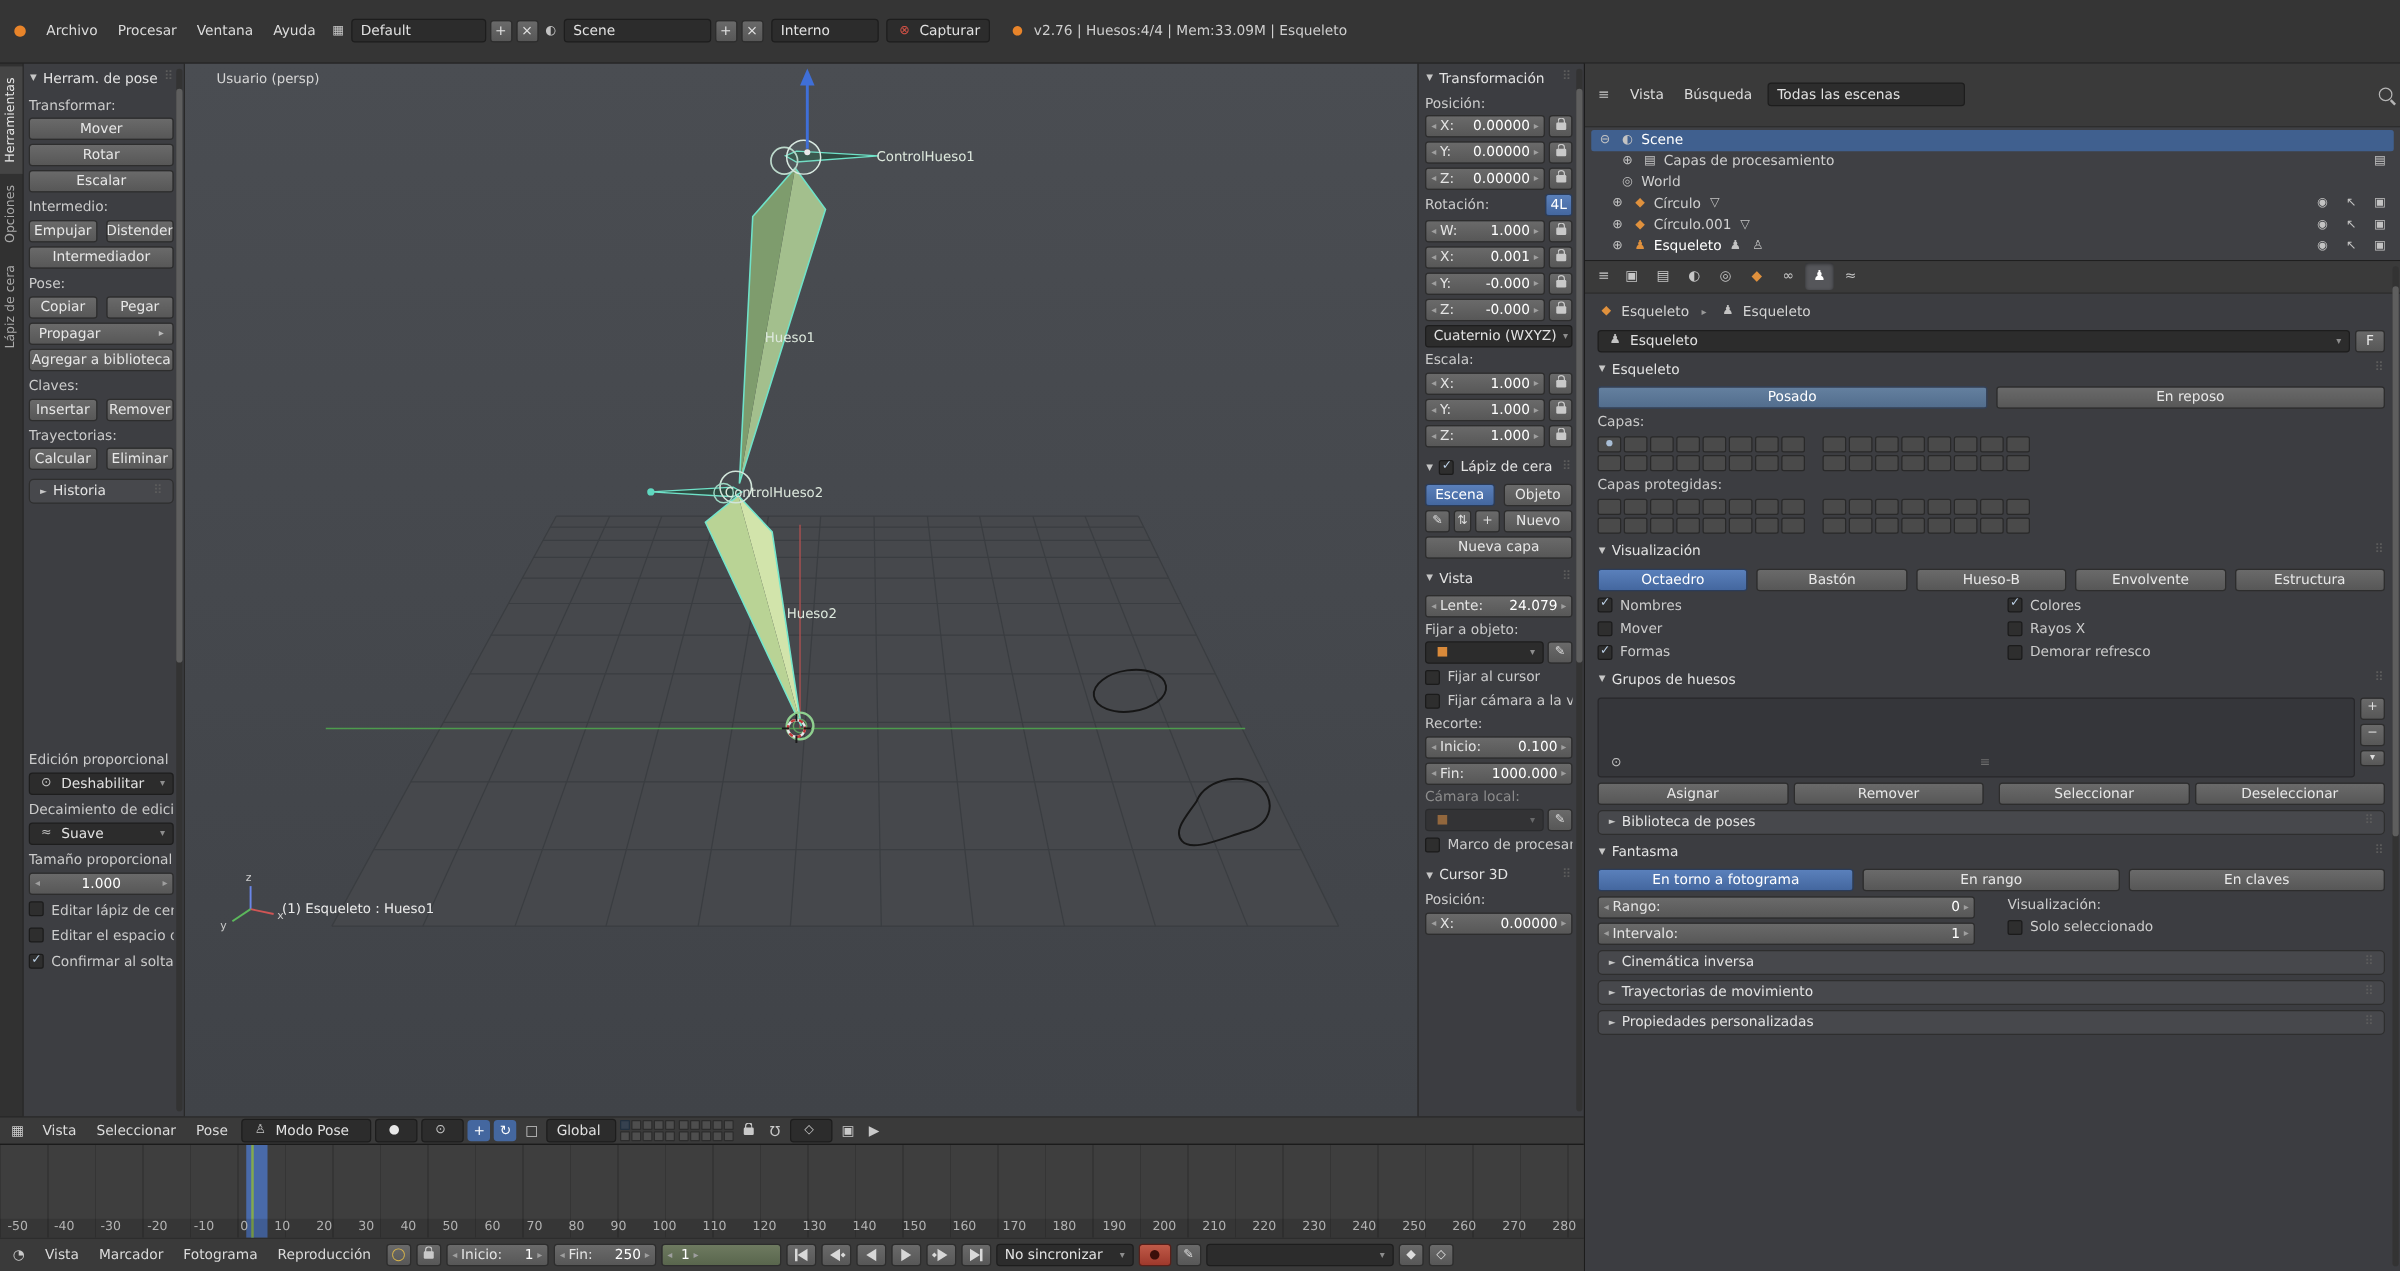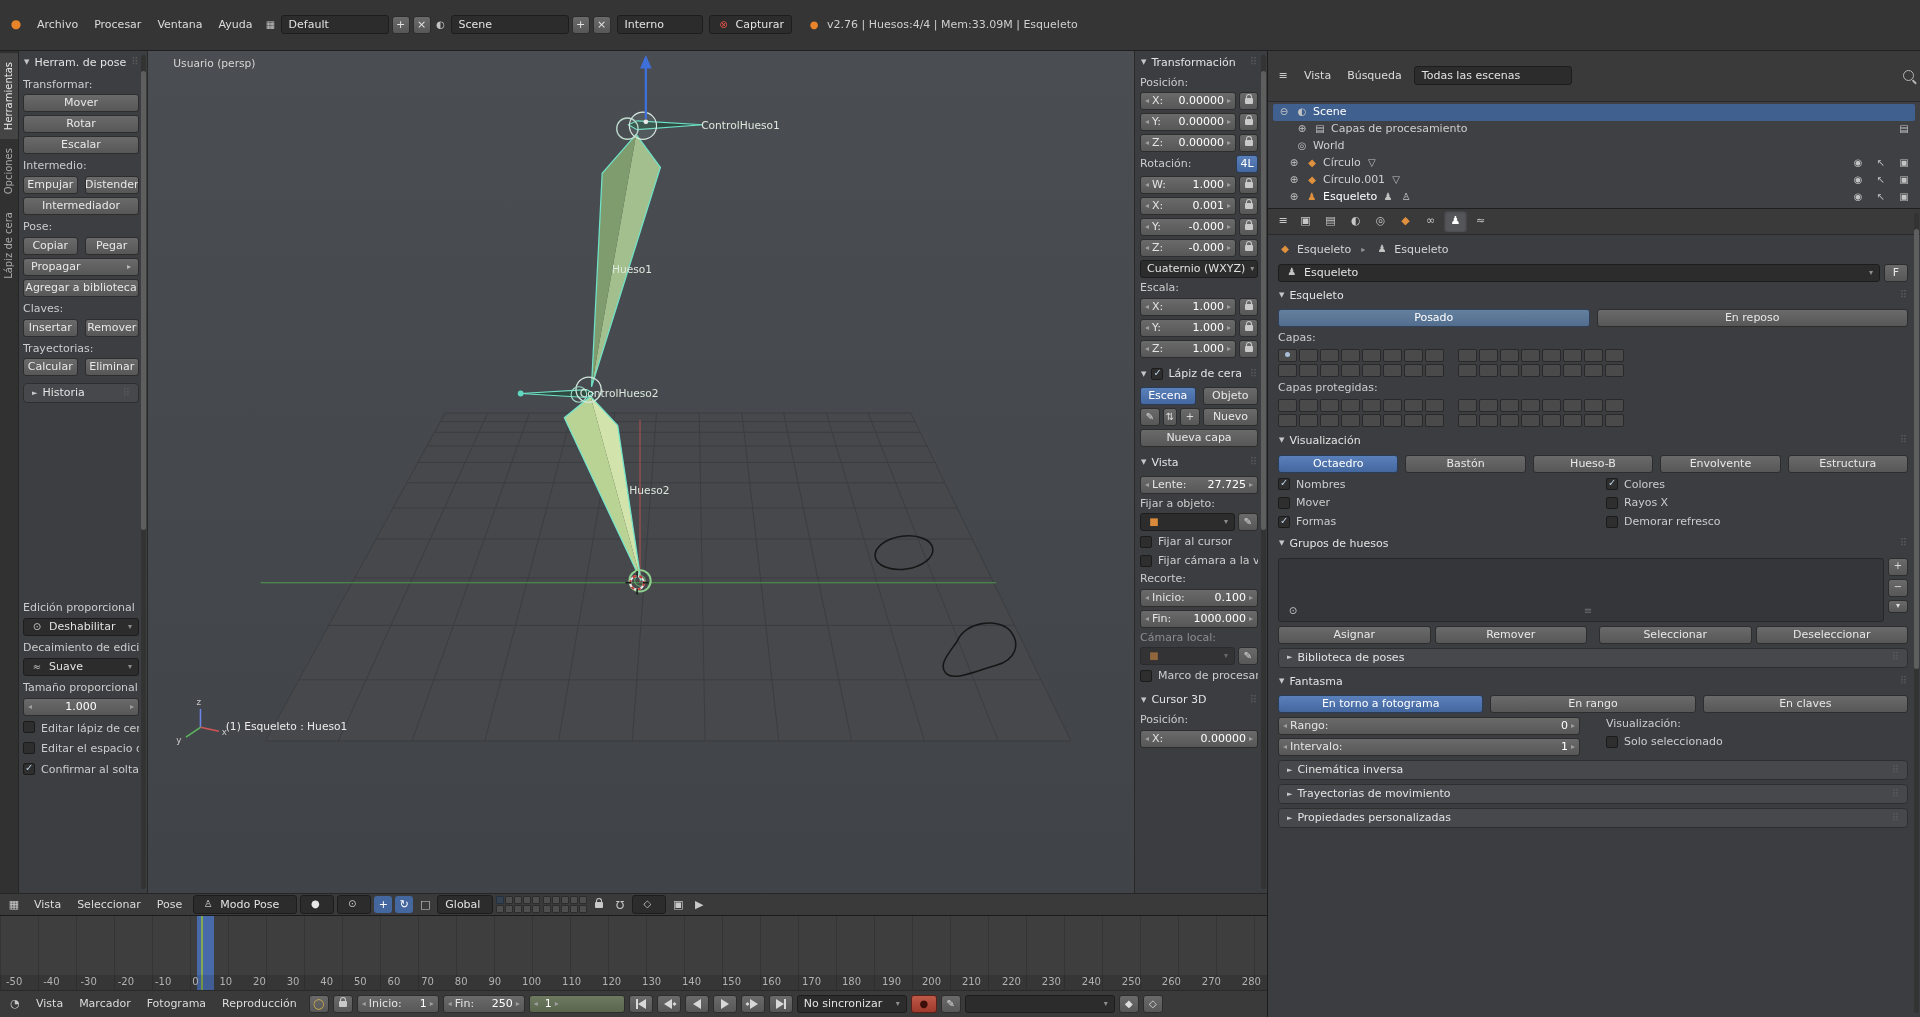--- a/index.html
+++ b/index.html
@@ -469,21 +469,21 @@
               <div class="iconbtn">+</div>
               <div class="btn" style="flex:1">Nuevo</div>
             </div>
             <div class="btn">Nueva capa</div>
 
             <div class="phead" style="margin-top:3px">
                 <span>Vista</span>
               </div>
             <div class="f">
                 <span class="k">Lente:</span>
-                <span class="v">27.725</span>
+                <span class="v">24.079</span>
               </div>
             <span class="lbl">Fijar a objeto:</span>
             <div class="nrow">
               <div class="mfw">
                   <span class="ico" style="color:#d98a3a">■</span>
                   <span></span>
                 </div>
               <div class="iconbtn">✎</div>
             </div>
             <div class="cbrow">

